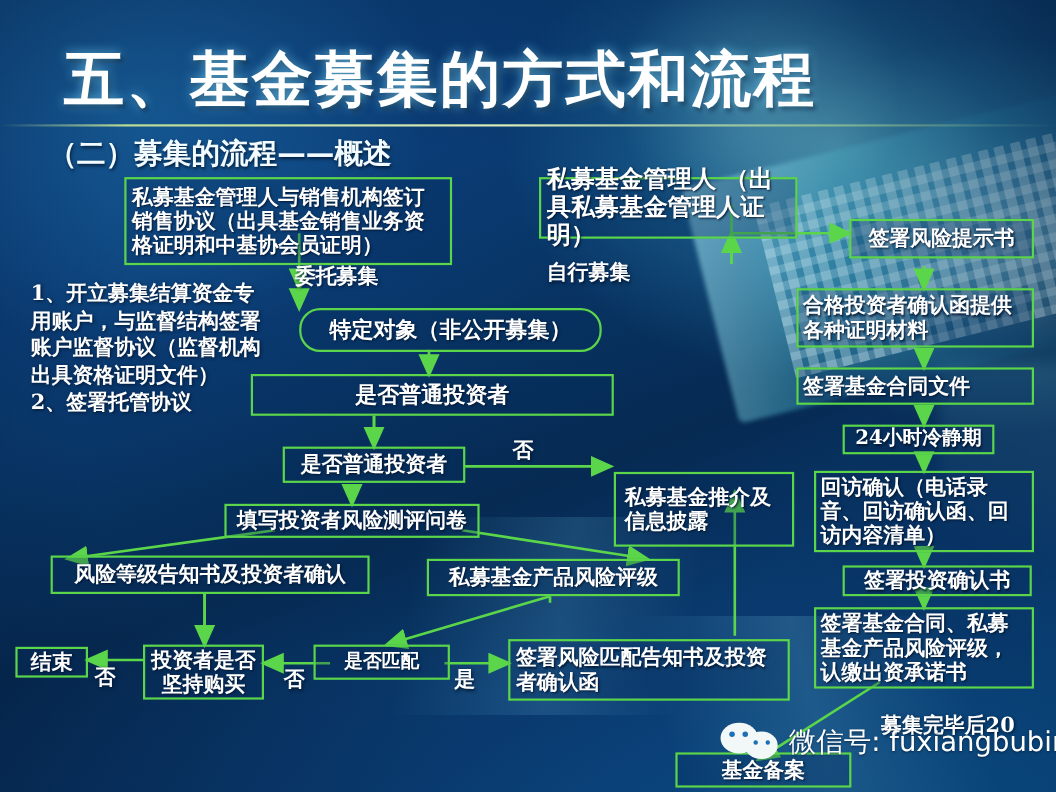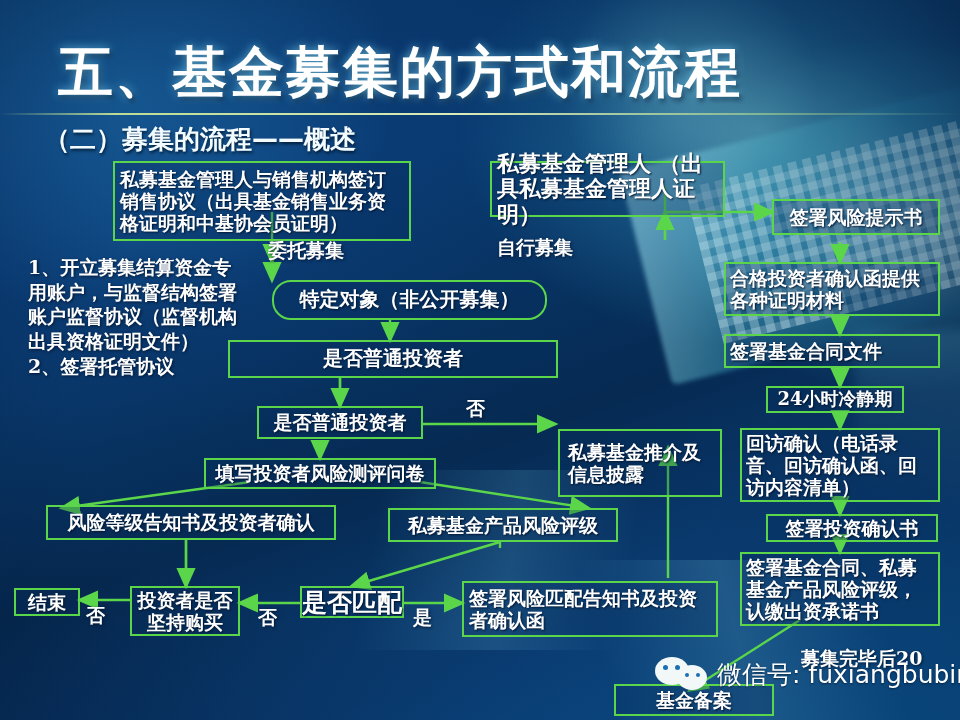--- a/index.html
+++ b/index.html
@@ -235,21 +235,21 @@
   </div>
 
   <div class="box center" style="left:388px;top:508px;width:230px;height:34px;font-size:19px;">
     <span>私募基金产品风险评级</span>
   </div>
 
   <div class="box center" style="left:130px;top:586px;width:110px;height:50px;font-size:19px;">
     <span>投资者是否坚持购买</span>
   </div>
 
-  <div class="box center" style="left:300px;top:586px;width:104px;height:32px;font-size:25px;">
+  <div class="box center" style="left:285px;top:586px;width:124px;height:32px;font-size:17px;">
     <span>是否匹配</span>
   </div>
 
   <div class="box left" style="left:462px;top:581px;width:256px;height:56px;font-size:19px;padding:2px 5px;">
     <span>签署风险匹配告知书及投资者确认函</span>
   </div>
 
   <div class="box center" style="left:14px;top:588px;width:66px;height:28px;font-size:19px;">
     <span>结束</span>
   </div>

